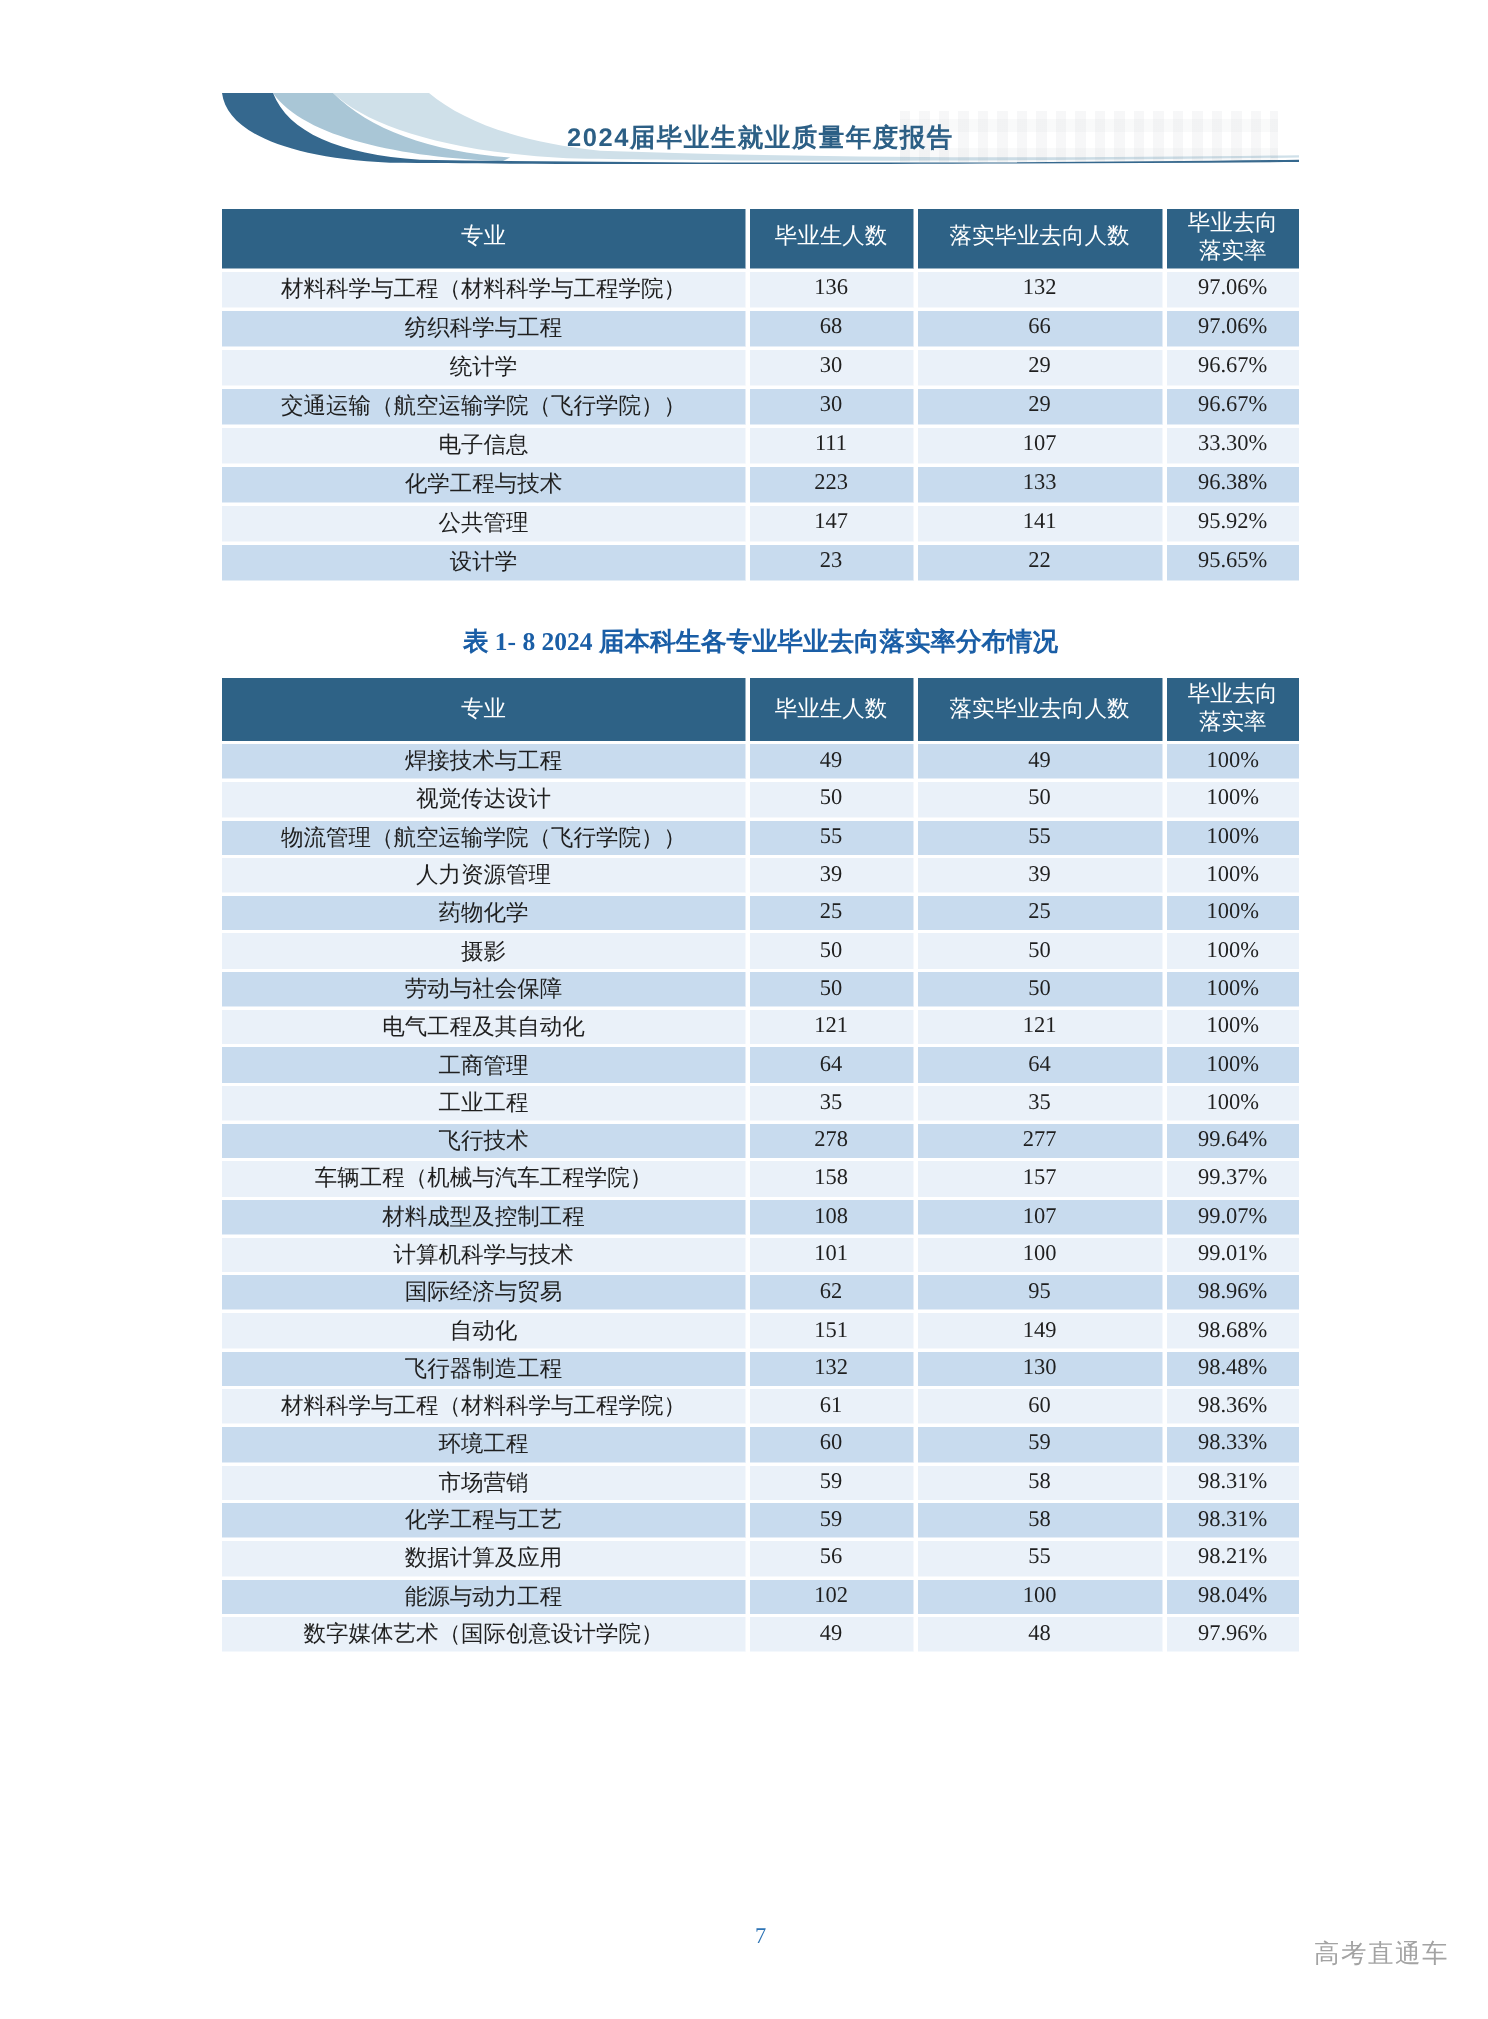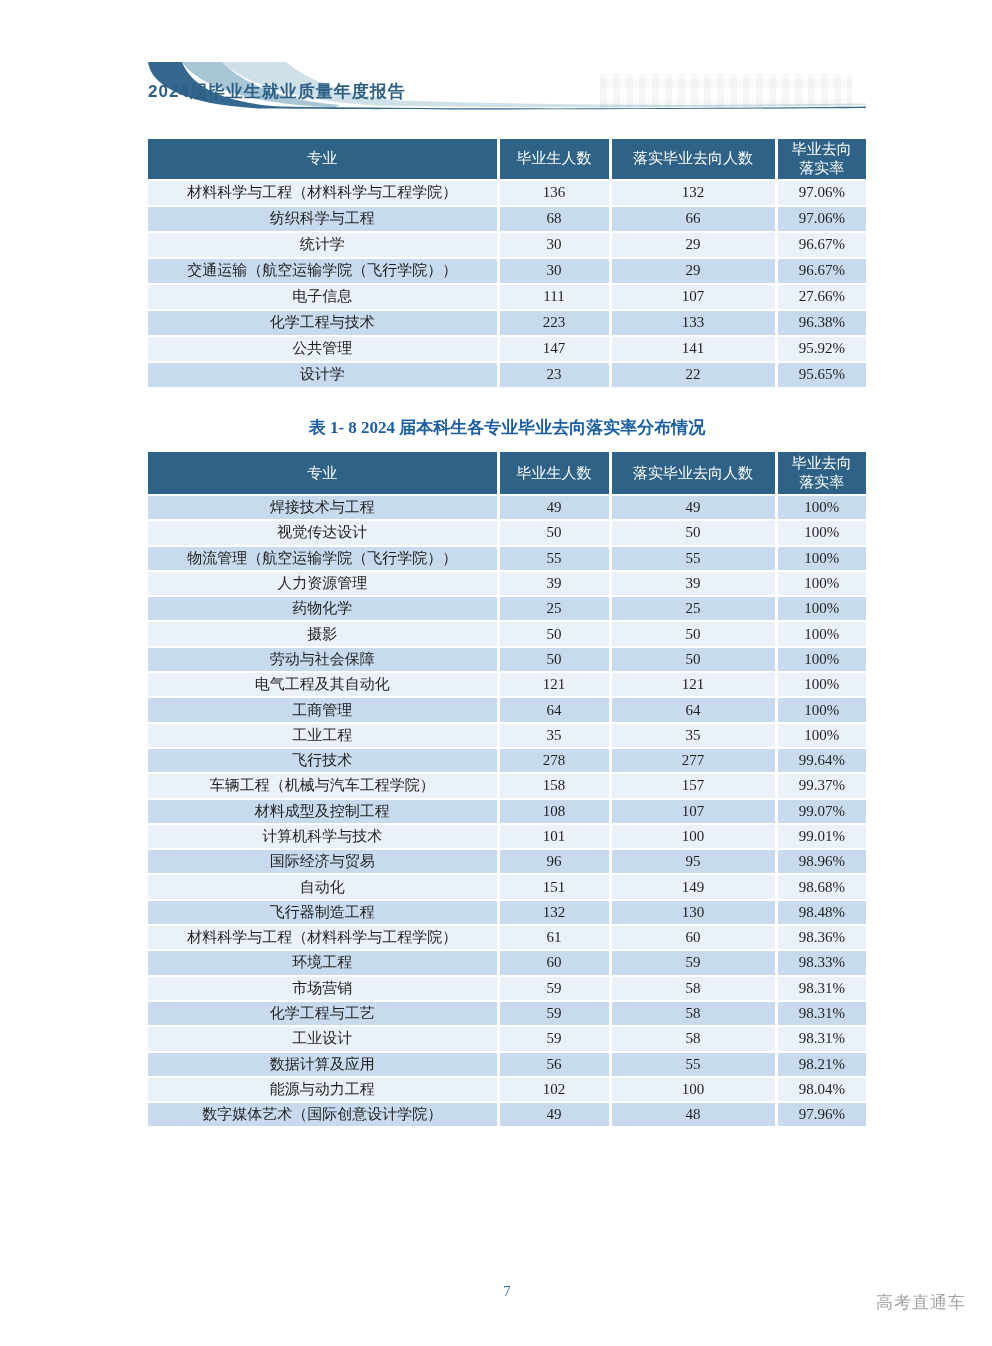--- a/index.html
+++ b/index.html
@@ -8,21 +8,21 @@
     width:992px;height:1346px;
     background:#ffffff;
     overflow:hidden;
     font-family:"Liberation Serif","DejaVu Serif",serif;
     color:#1f1f1f;
   }
   
   .brand-swoosh{position:absolute;left:148px;top:62px;width:718px;height:50px;}
   .header-title{
     position:absolute;left:148px;top:80px;width:718px;
-    text-align:left;
+    text-align:center;
     font-family:"Liberation Sans","DejaVu Sans",sans-serif;
     font-weight:700;font-size:17px;letter-spacing:1px;
     color:#2c5f85;
   }
   .header-watermark-pattern{
     position:absolute;left:600px;top:74px;width:252px;height:34px;
     background-image:
       repeating-linear-gradient(90deg, rgba(125,135,145,.14) 0 7px, transparent 7px 13px),
       repeating-linear-gradient(0deg, rgba(125,135,145,.10) 0 9px, transparent 9px 20px);
     opacity:.45;
@@ -124,21 +124,21 @@
         <tr>
           <td>交通运输（航空运输学院（飞行学院））</td>
           <td>30</td>
           <td>29</td>
           <td>96.67%</td>
         </tr>
         <tr>
           <td>电子信息</td>
           <td>111</td>
           <td>107</td>
-          <td>27.66%</td>
+          <td>33.30%</td>
         </tr>
         <tr>
           <td>化学工程与技术</td>
           <td>223</td>
           <td>133</td>
           <td>96.38%</td>
         </tr>
         <tr>
           <td>公共管理</td>
           <td>147</td>
@@ -252,21 +252,21 @@
           <td>99.07%</td>
         </tr>
         <tr>
           <td>计算机科学与技术</td>
           <td>101</td>
           <td>100</td>
           <td>99.01%</td>
         </tr>
         <tr>
           <td>国际经济与贸易</td>
-          <td>96</td>
+          <td>62</td>
           <td>95</td>
           <td>98.96%</td>
         </tr>
         <tr>
           <td>自动化</td>
           <td>151</td>
           <td>149</td>
           <td>98.68%</td>
         </tr>
         <tr>
@@ -293,26 +293,20 @@
           <td>58</td>
           <td>98.31%</td>
         </tr>
         <tr>
           <td>化学工程与工艺</td>
           <td>59</td>
           <td>58</td>
           <td>98.31%</td>
         </tr>
         <tr>
-          <td>工业设计</td>
-          <td>59</td>
-          <td>58</td>
-          <td>98.31%</td>
-        </tr>
-        <tr>
           <td>数据计算及应用</td>
           <td>56</td>
           <td>55</td>
           <td>98.21%</td>
         </tr>
         <tr>
           <td>能源与动力工程</td>
           <td>102</td>
           <td>100</td>
           <td>98.04%</td>

